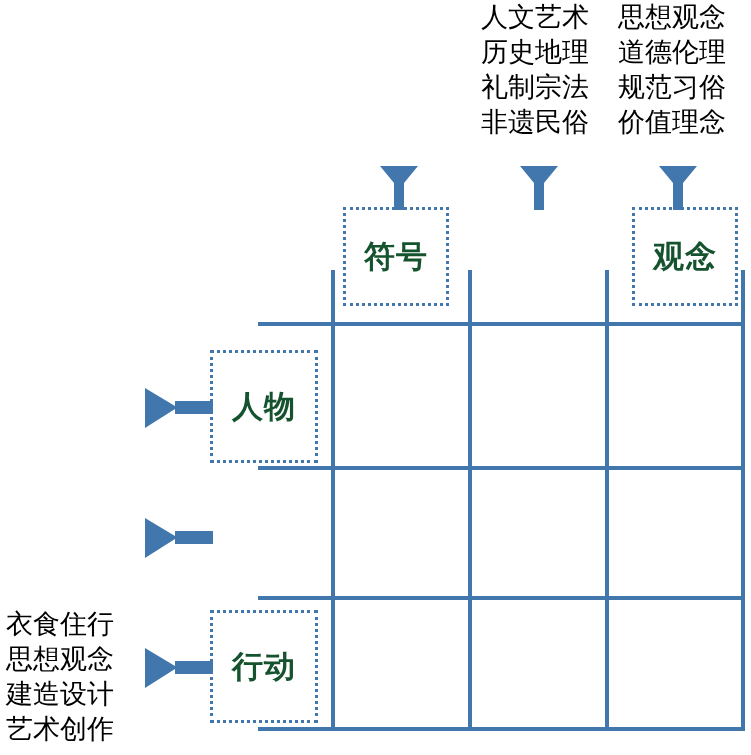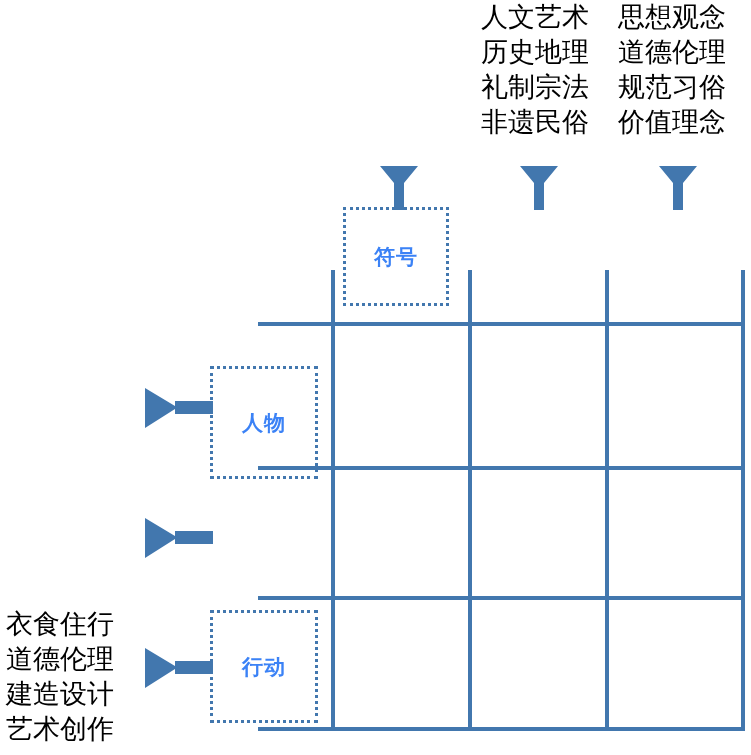--- a/index.html
+++ b/index.html
@@ -37,22 +37,22 @@
     border: 3px dotted #4277AE;
     box-sizing: border-box;
     display: flex;
     align-items: center;
     justify-content: center;
     background: transparent;
   }
   .node-label {
     font-family: "Liberation Serif", "DejaVu Serif", serif;
     font-weight: bold;
-    font-size: 21px;
-    color: #3b82f6;
+    font-size: 31px;
+    color: #14532d;
     letter-spacing: 1px;
   }
 
   
   .hline {
     position: absolute;
     height: 4px;
     background: #4277AE;
   }
   .vline {
@@ -99,25 +99,28 @@
     <svg width="46" height="46" viewBox="0 0 46 46">
       <path d="M4,2 L42,2 L28,19 L28,46 L18,46 L18,19 Z" fill="#4277AE"></path>
     </svg>
   </div>
 
   <div class="node" style="left:343px; top:207px; width:106px; height:99px;">
     <span class="node-label">符号</span>
   </div>
 
 
+  <div class="node" style="left:632px; top:207px; width:106px; height:99px;">
+    <span class="node-label">观念</span>
+  </div>
 
 
 
   <div class="detail-list" style="left:6px; top:607px; width:180px;">衣食住行
-道德伦理
+思想观念
 建造设计
 艺术创作</div>
 
   <div class="conn" style="left:143px; top:386px;">
     <svg width="70" height="44" viewBox="0 0 70 44">
       <path d="M2,2 L32,20 L32,15 L70,15 L70,28 L32,28 L32,23 L2,42 Z" fill="#4277AE"></path>
     </svg>
   </div>
 
   <div class="conn" style="left:143px; top:516px;">
@@ -125,21 +128,21 @@
       <path d="M2,2 L32,20 L32,15 L70,15 L70,28 L32,28 L32,23 L2,42 Z" fill="#4277AE"></path>
     </svg>
   </div>
 
   <div class="conn" style="left:143px; top:646px;">
     <svg width="70" height="44" viewBox="0 0 70 44">
       <path d="M2,2 L32,20 L32,15 L70,15 L70,28 L32,28 L32,23 L2,42 Z" fill="#4277AE"></path>
     </svg>
   </div>
 
-  <div class="node" style="left:210px; top:366px; width:108px; height:113px;">
+  <div class="node" style="left:210px; top:350px; width:108px; height:113px;">
     <span class="node-label">人物</span>
   </div>
 
 
   <div class="node" style="left:210px; top:610px; width:108px; height:113px;">
     <span class="node-label">行动</span>
   </div>
 
   <div class="hline" style="left:258px; top:322px; width:487px;"></div>
   <div class="hline" style="left:258px; top:466px; width:487px;"></div>

